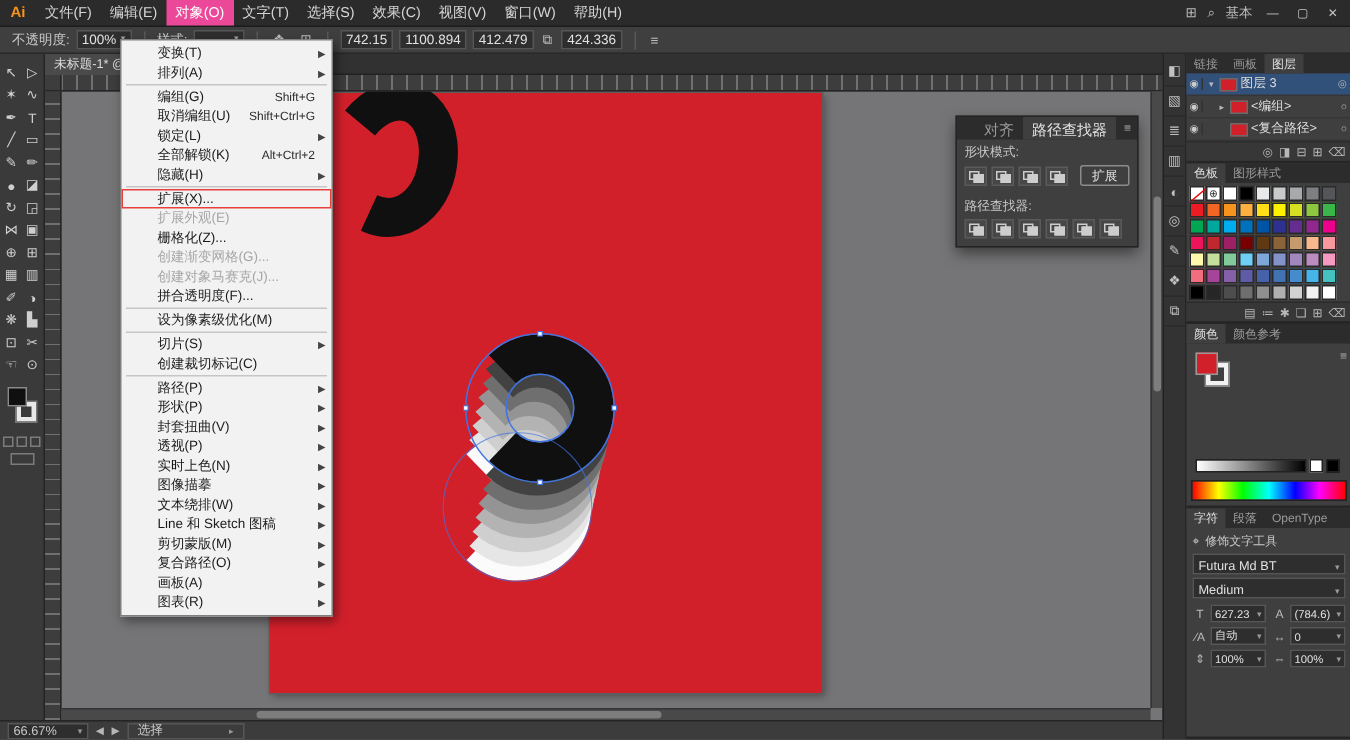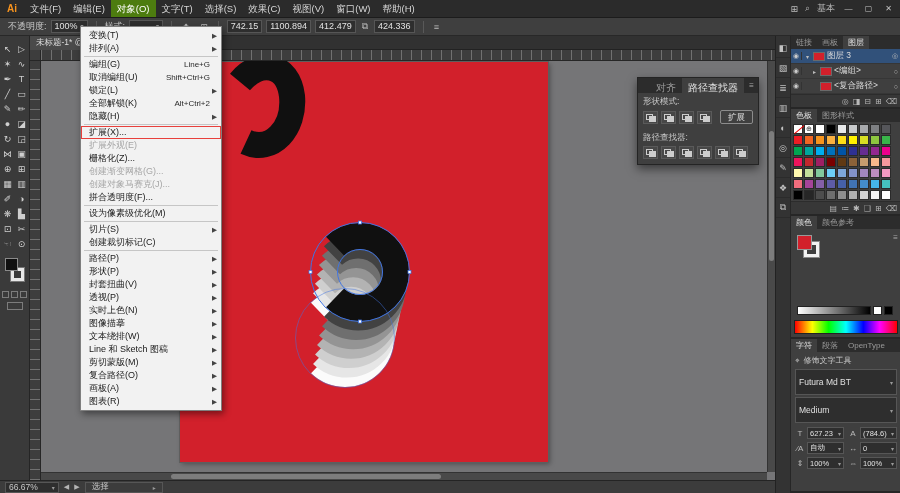--- a/index.html
+++ b/index.html
@@ -4,21 +4,21 @@
 <style>
 *{box-sizing:border-box;margin:0;padding:0}
 body{margin:0;background:#1a1a1a}
 #root{position:relative;width:900px;height:493px;background:#565656;overflow:hidden;
  font-family:"Liberation Sans","DejaVu Sans",sans-serif;font-size:10px;color:#ddd;cursor:default}
 
 
 .titlebar{position:absolute;top:0;left:0;right:0;height:18px;background:#2b2b2b;border-bottom:1px solid #1c1c1c;display:flex;align-items:center;z-index:60}
 .logo{width:24px;text-align:center;color:#f7931e;font-weight:bold;font-size:10px}
 .menu{padding:0 6px;line-height:17px;font-size:9.5px;color:#d6d6d6;white-space:nowrap}
-.menu.active{background:#4d7c0f;color:#fff}
+.menu.active{background:#ec4899;color:#fff}
 .tb-right{margin-left:auto;display:flex;align-items:center;gap:7px;padding-right:5px;font-size:9px;color:#bbb}
 .winbtn{width:13px;text-align:center;font-size:8px;color:#c5c5c5}
 
 
 .optbar{position:absolute;top:18px;left:0;right:0;height:18px;background:#3f3f3f;border-bottom:1px solid #282828;
  display:flex;align-items:center;gap:4px;padding:0 8px;font-size:9px;color:#c9c9c9;z-index:30}
 .obox{background:#2e2e2e;border:1px solid #565656;height:13px;line-height:11px;padding:0 3px;min-width:34px;display:flex;align-items:center;gap:3px;color:#e2e2e2}
 .dd{font-size:6px;color:#999;margin-left:auto}
 .osep{width:1px;height:12px;background:#595959;margin:0 4px}
 .oicon{font-size:9px;color:#bdbdbd;padding:0 2px}
@@ -51,21 +51,21 @@
 .shape-top{position:absolute;left:196px;top:2px}
 .shape-mid{position:absolute;left:248px;top:170px}
 .hscroll{position:absolute;left:11px;right:8px;bottom:0;height:8px;background:#494949;border-top:1px solid #333}
 .hthumb{position:absolute;left:130px;width:270px;top:1px;bottom:1px;background:#7d7d7d;border-radius:3px}
 .vscroll{position:absolute;top:11px;bottom:8px;right:0;width:8px;background:#494949;border-left:1px solid #333}
 .vthumb{position:absolute;top:70px;height:130px;left:1px;right:1px;background:#7d7d7d;border-radius:3px}
 
 
 .menu-pop{position:absolute;left:80px;top:26px;width:142px;background:#f2f2f2;border:1px solid #7f7f7f;
  box-shadow:2px 3px 7px rgba(0,0,0,.45);padding:2px 0;z-index:70;color:#1b1b1b}
-.mi{display:flex;align-items:center;height:13px;padding:0 4px 0 8px;font-size:9px;white-space:nowrap}
+.mi{display:flex;align-items:center;height:13px;padding:0 4px 0 24px;font-size:9px;white-space:nowrap}
 .ml{white-space:nowrap}
 .ms{margin-left:auto;padding-left:8px;font-size:8px;color:#2a2a2a}
 .ma{width:7px;text-align:right;font-size:6.5px;color:#444}
 .mi.disabled,.mi.disabled .ms,.mi.disabled .ma{color:#a6a6a6}
 .mi.callout{outline:1px solid #e8403c;outline-offset:-1px}
 .mi.sep{height:3px;padding:1px 3px}
 .mi.sep::after{content:"";display:block;width:100%;height:1px;background:#c6c6c6}
 
 
 .pfpanel{position:absolute;left:637px;top:77px;width:122px;background:#3f3f3f;border:1px solid #242424;
@@ -119,21 +119,21 @@
 .cmenu{position:absolute;right:3px;top:4px;color:#aaa;font-size:8px}
 .ramp{position:absolute;left:6px;right:30px;bottom:22px;height:9px;background:linear-gradient(90deg,#fff,#000);border:1px solid #222}
 .rampchip{position:absolute;bottom:22px;width:9px;height:9px;border:1px solid #222}
 .rampchip.w{right:19px;background:#fff}
 .rampchip.b{right:8px;background:#000}
 .spectrum{position:absolute;left:3px;right:3px;bottom:3px;height:14px;border:1px solid #222;
  background:linear-gradient(90deg,#f00,#ff0 17%,#0f0 33%,#0ff 50%,#00f 67%,#f0f 83%,#f00)}
 
 
 .touchrow{display:flex;align-items:center;gap:4px;padding:3px 4px 1px;font-size:8px;color:#c9c9c9}
-.fontbox{margin:2px 4px 0;height:26px;background:#2e2e2e;border:1px solid #565656;display:flex;align-items:center;padding:0 3px;font-size:8.5px;color:#e0e0e0}
+.fontbox{margin:2px 4px 0;height:14px;background:#2e2e2e;border:1px solid #565656;display:flex;align-items:flex-end;padding:0 3px;font-size:8.5px;color:#e0e0e0}
 .cfgrid{display:grid;grid-template-columns:1fr 1fr;gap:3px 4px;padding:4px 4px}
 .cfield{display:flex;align-items:center;gap:2px}
 .cicon{width:10px;text-align:center;font-size:8px;color:#bbb}
 .cvalbox{flex:1;height:12px;background:#2e2e2e;border:1px solid #565656;display:flex;align-items:center;gap:2px;padding:0 2px;font-size:7.5px;color:#e0e0e0}
 
 
 .statusbar{position:absolute;left:0;top:480px;width:775px;height:13px;background:#3c3c3c;border-top:1px solid #242424;
  display:flex;align-items:center;gap:5px;padding:0 5px;font-size:8.5px;color:#c9c9c9;z-index:6}
 .zoombox{background:#2e2e2e;border:1px solid #565656;height:11px;display:flex;align-items:center;gap:14px;padding:0 3px;min-width:44px}
 .navbtn{font-size:7px;color:#b5b5b5}
@@ -361,21 +361,21 @@
     <span class="ms"></span>
     <span class="ma">▶</span>
   </div>
       <div class="mi sep">
     
     
     
   </div>
       <div class="mi">
     <span class="ml">编组(G)</span>
-    <span class="ms">Line+G</span>
+    <span class="ms">Shift+G</span>
     <span class="ma"></span>
   </div>
       <div class="mi">
     <span class="ml">取消编组(U)</span>
     <span class="ms">Shift+Ctrl+G</span>
     <span class="ma"></span>
   </div>
       <div class="mi">
     <span class="ml">锁定(L)</span>
     <span class="ms"></span>

